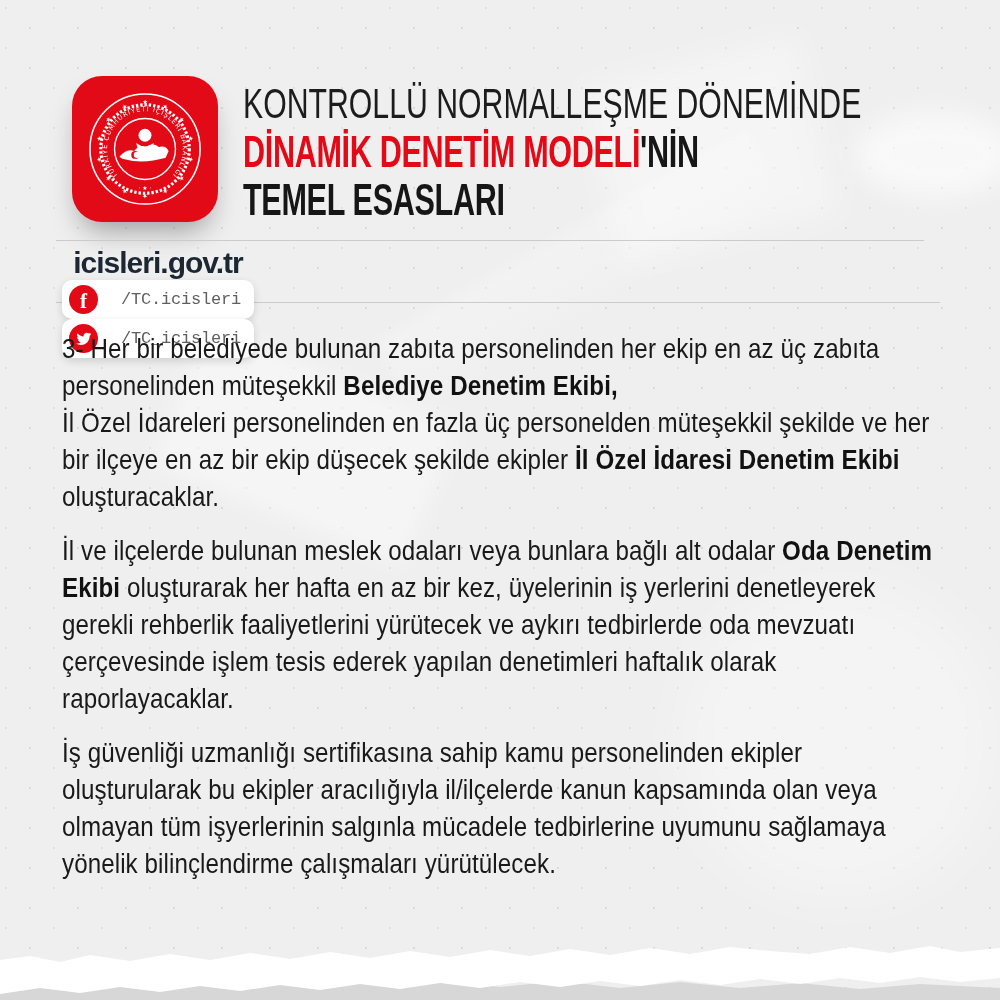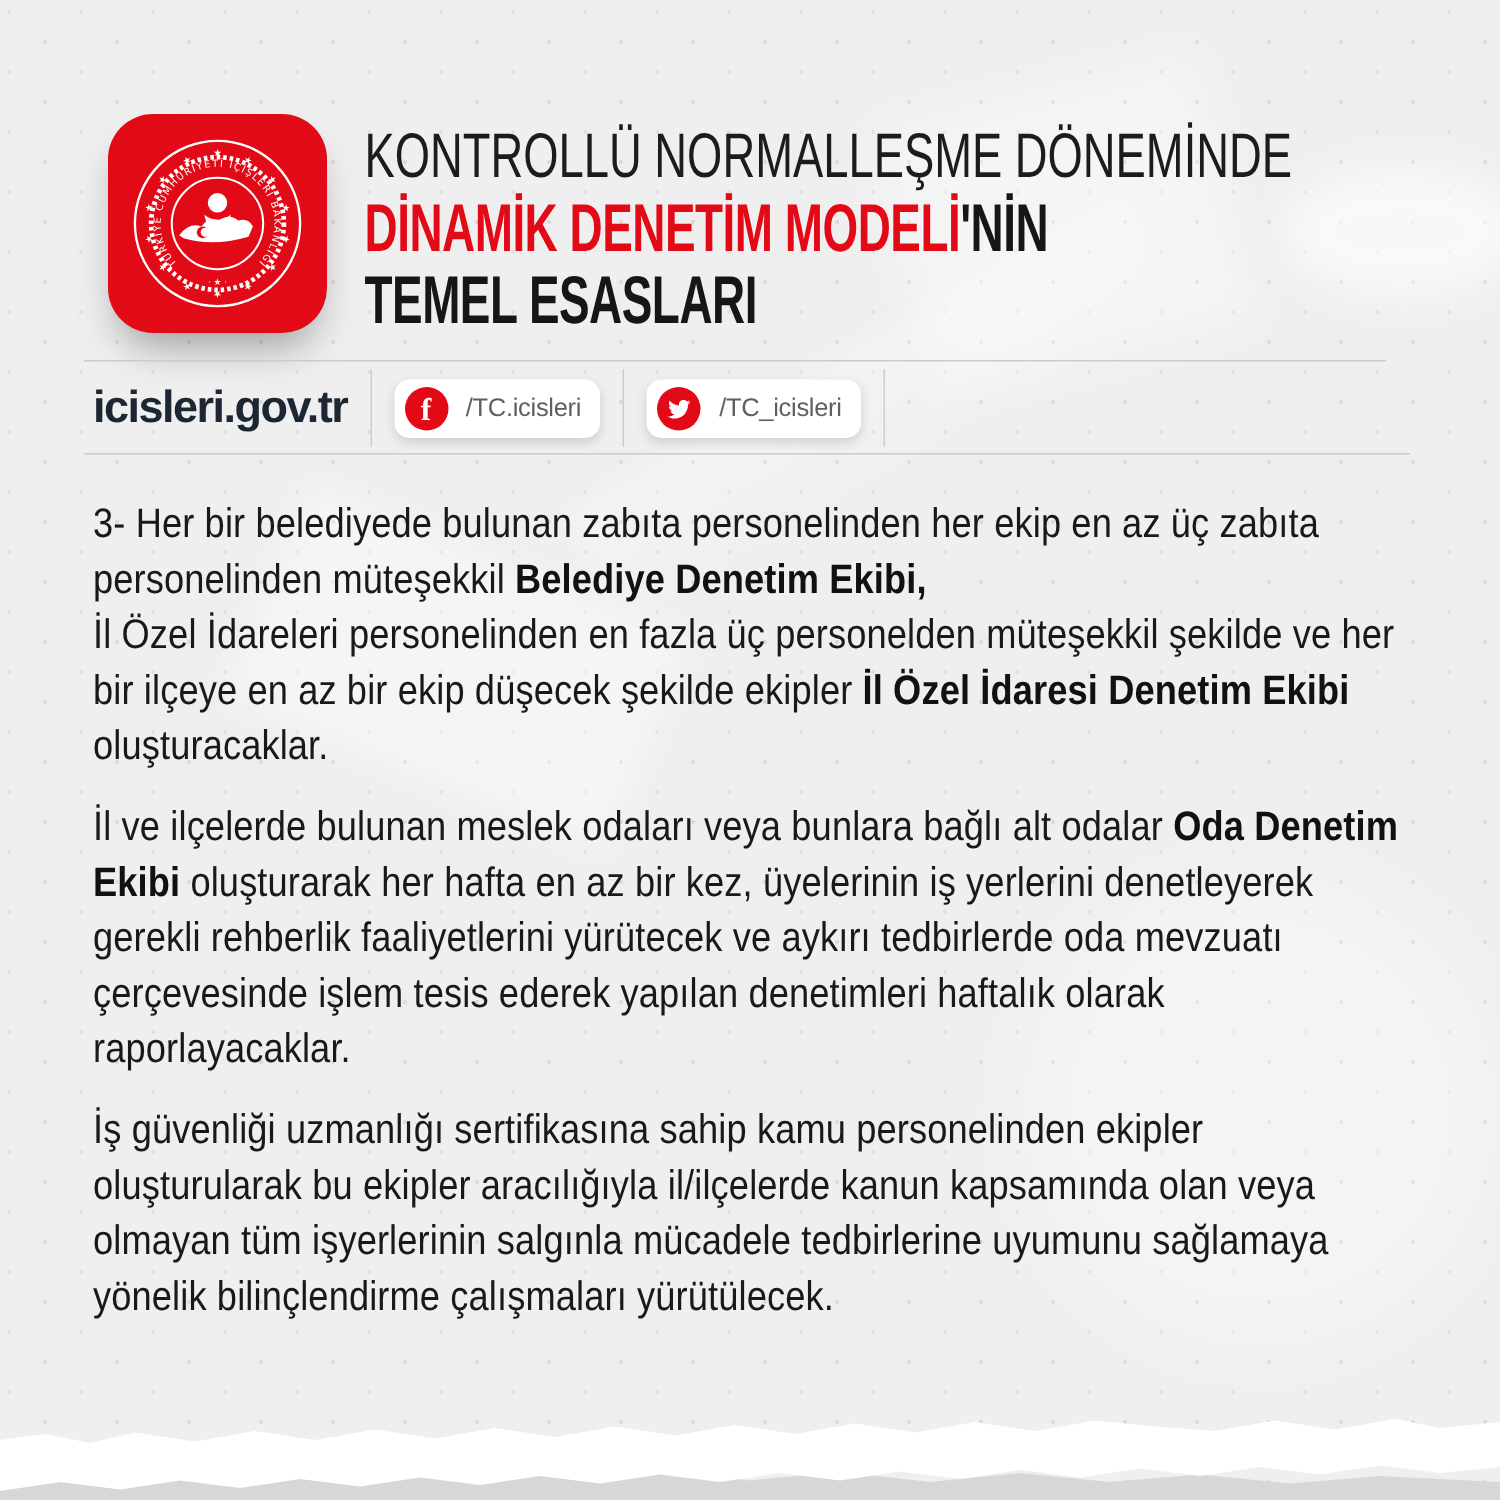--- a/index.html
+++ b/index.html
@@ -36,31 +36,31 @@
   .tscale{display:inline-block; transform-origin:0 60%; white-space:nowrap;}
   .t1 .tscale{transform:scaleX(.72); font-size:42px; font-weight:400; letter-spacing:0; color:#1c1c1c;}
   .t2 .tscale,.t3 .tscale{transform:scaleX(.68); font-size:45px; font-weight:700; letter-spacing:-0.5px;}
   .t2 .red{color:#e30a17;}
   .t2 .dark,.t3 .tscale{color:#161616;}
 
   
   .rule{position:absolute; left:56px; width:868px; height:1px; background:#cbcbcb;}
   .rule-top{top:240px;}
   .rule-bottom{top:302px; width:884px;}
-  .social{position:absolute; left:62px; top:246px; height:52px; display:flex; align-items:center;}
+  .social{position:absolute; left:62px; top:246px; height:52px; display:flex; align-items:center;flex-direction:column;}
   .website{font-size:30px; font-weight:700; letter-spacing:-1px; color:#1c2733; white-space:nowrap;}
   .vdiv{width:1px; height:52px; background:#cdcdcd; margin:0 15px;}
   .badge{
     display:flex; align-items:center; background:#fff; border-radius:10px;
     padding:5px 13px 5px 7px; box-shadow:0 3px 8px rgba(0,0,0,.14);
   }
   .icon-circle{width:29px; height:29px; border-radius:50%; background:#e30a17;
     display:flex; align-items:center; justify-content:center; flex:0 0 auto;}
   .fb-f{color:#fff; font-family:"Liberation Serif", serif; font-weight:700; font-size:21px; line-height:1; margin-top:3px;}
-  .handle{font-size:17px; color:#5f5f5f; margin-left:12px; letter-spacing:-0.2px; white-space:nowrap;}
+  .handle{font-size:17px; color:#5f5f5f; margin-left:23px; letter-spacing:-0.2px; white-space:nowrap;font-family:Liberation Mono, monospace;}
 
   
   .body-text{
     position:absolute; left:62px; top:330px; width:1000px;
     transform:scaleX(.878); transform-origin:0 0;
     font-size:27.5px; line-height:37px; color:#191919; letter-spacing:0.1px;
   }
   .para{margin:0 0 17px 0;}
   .para strong{font-weight:700; color:#111;}
 

